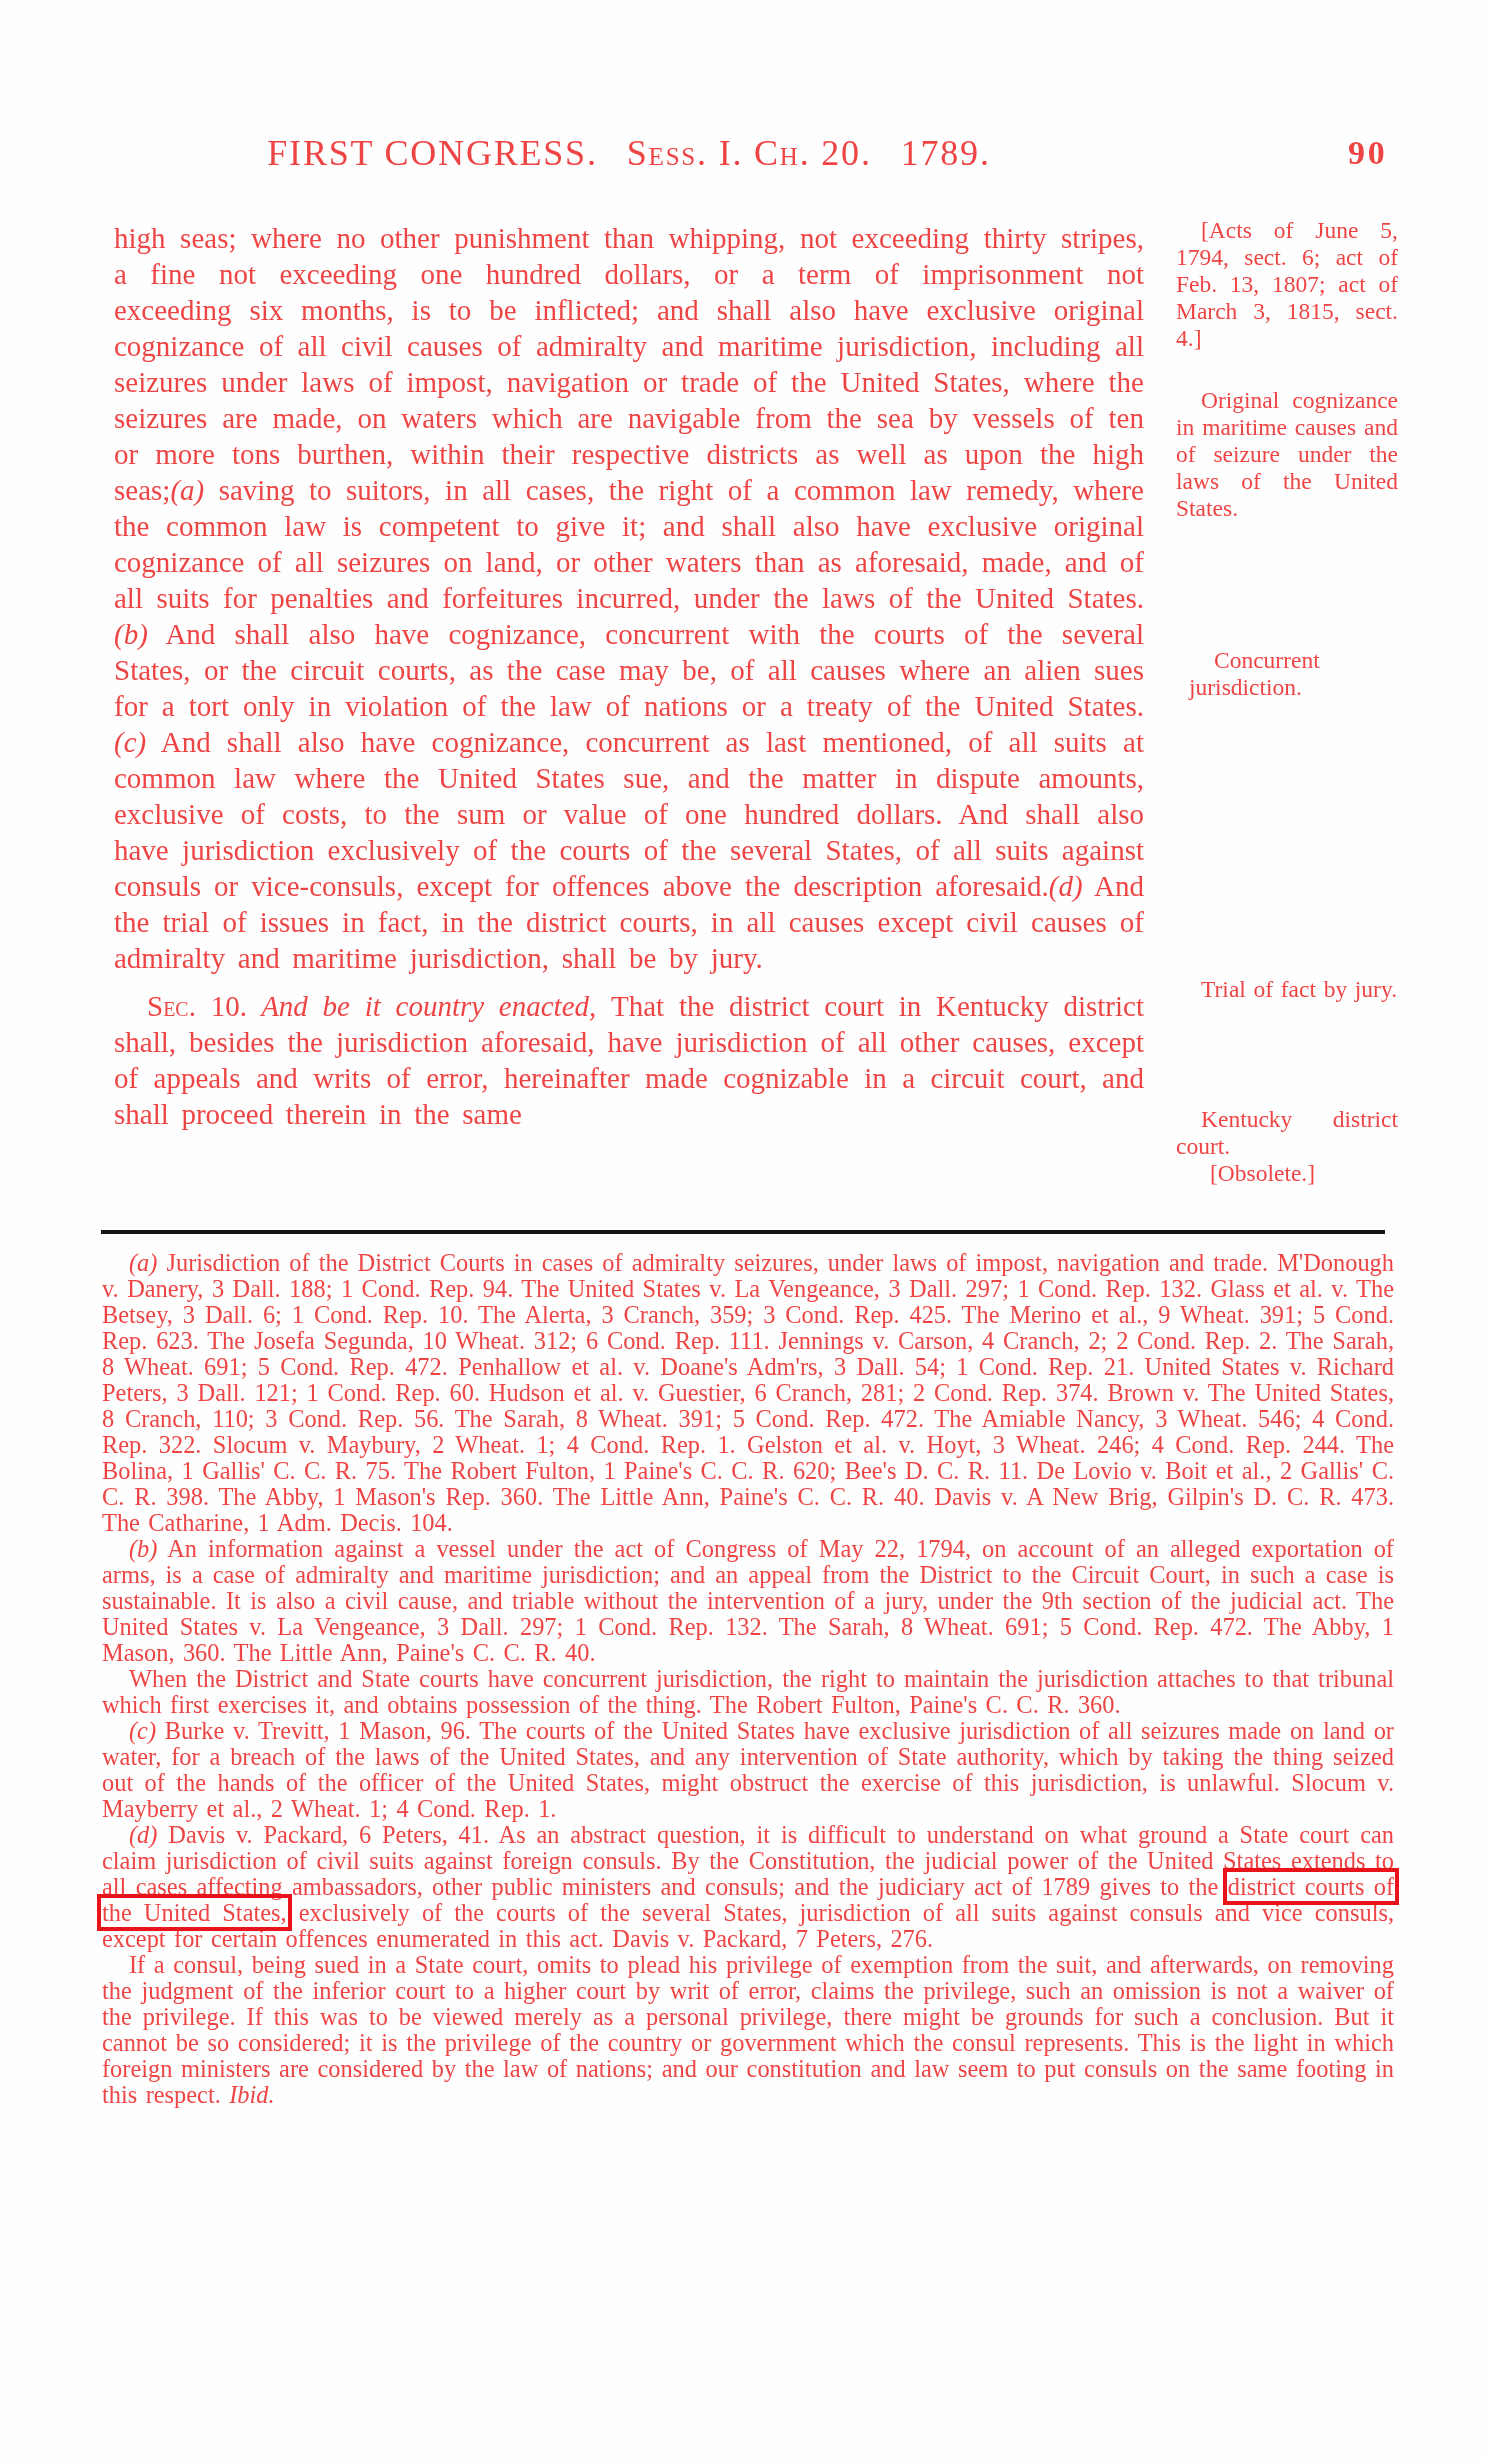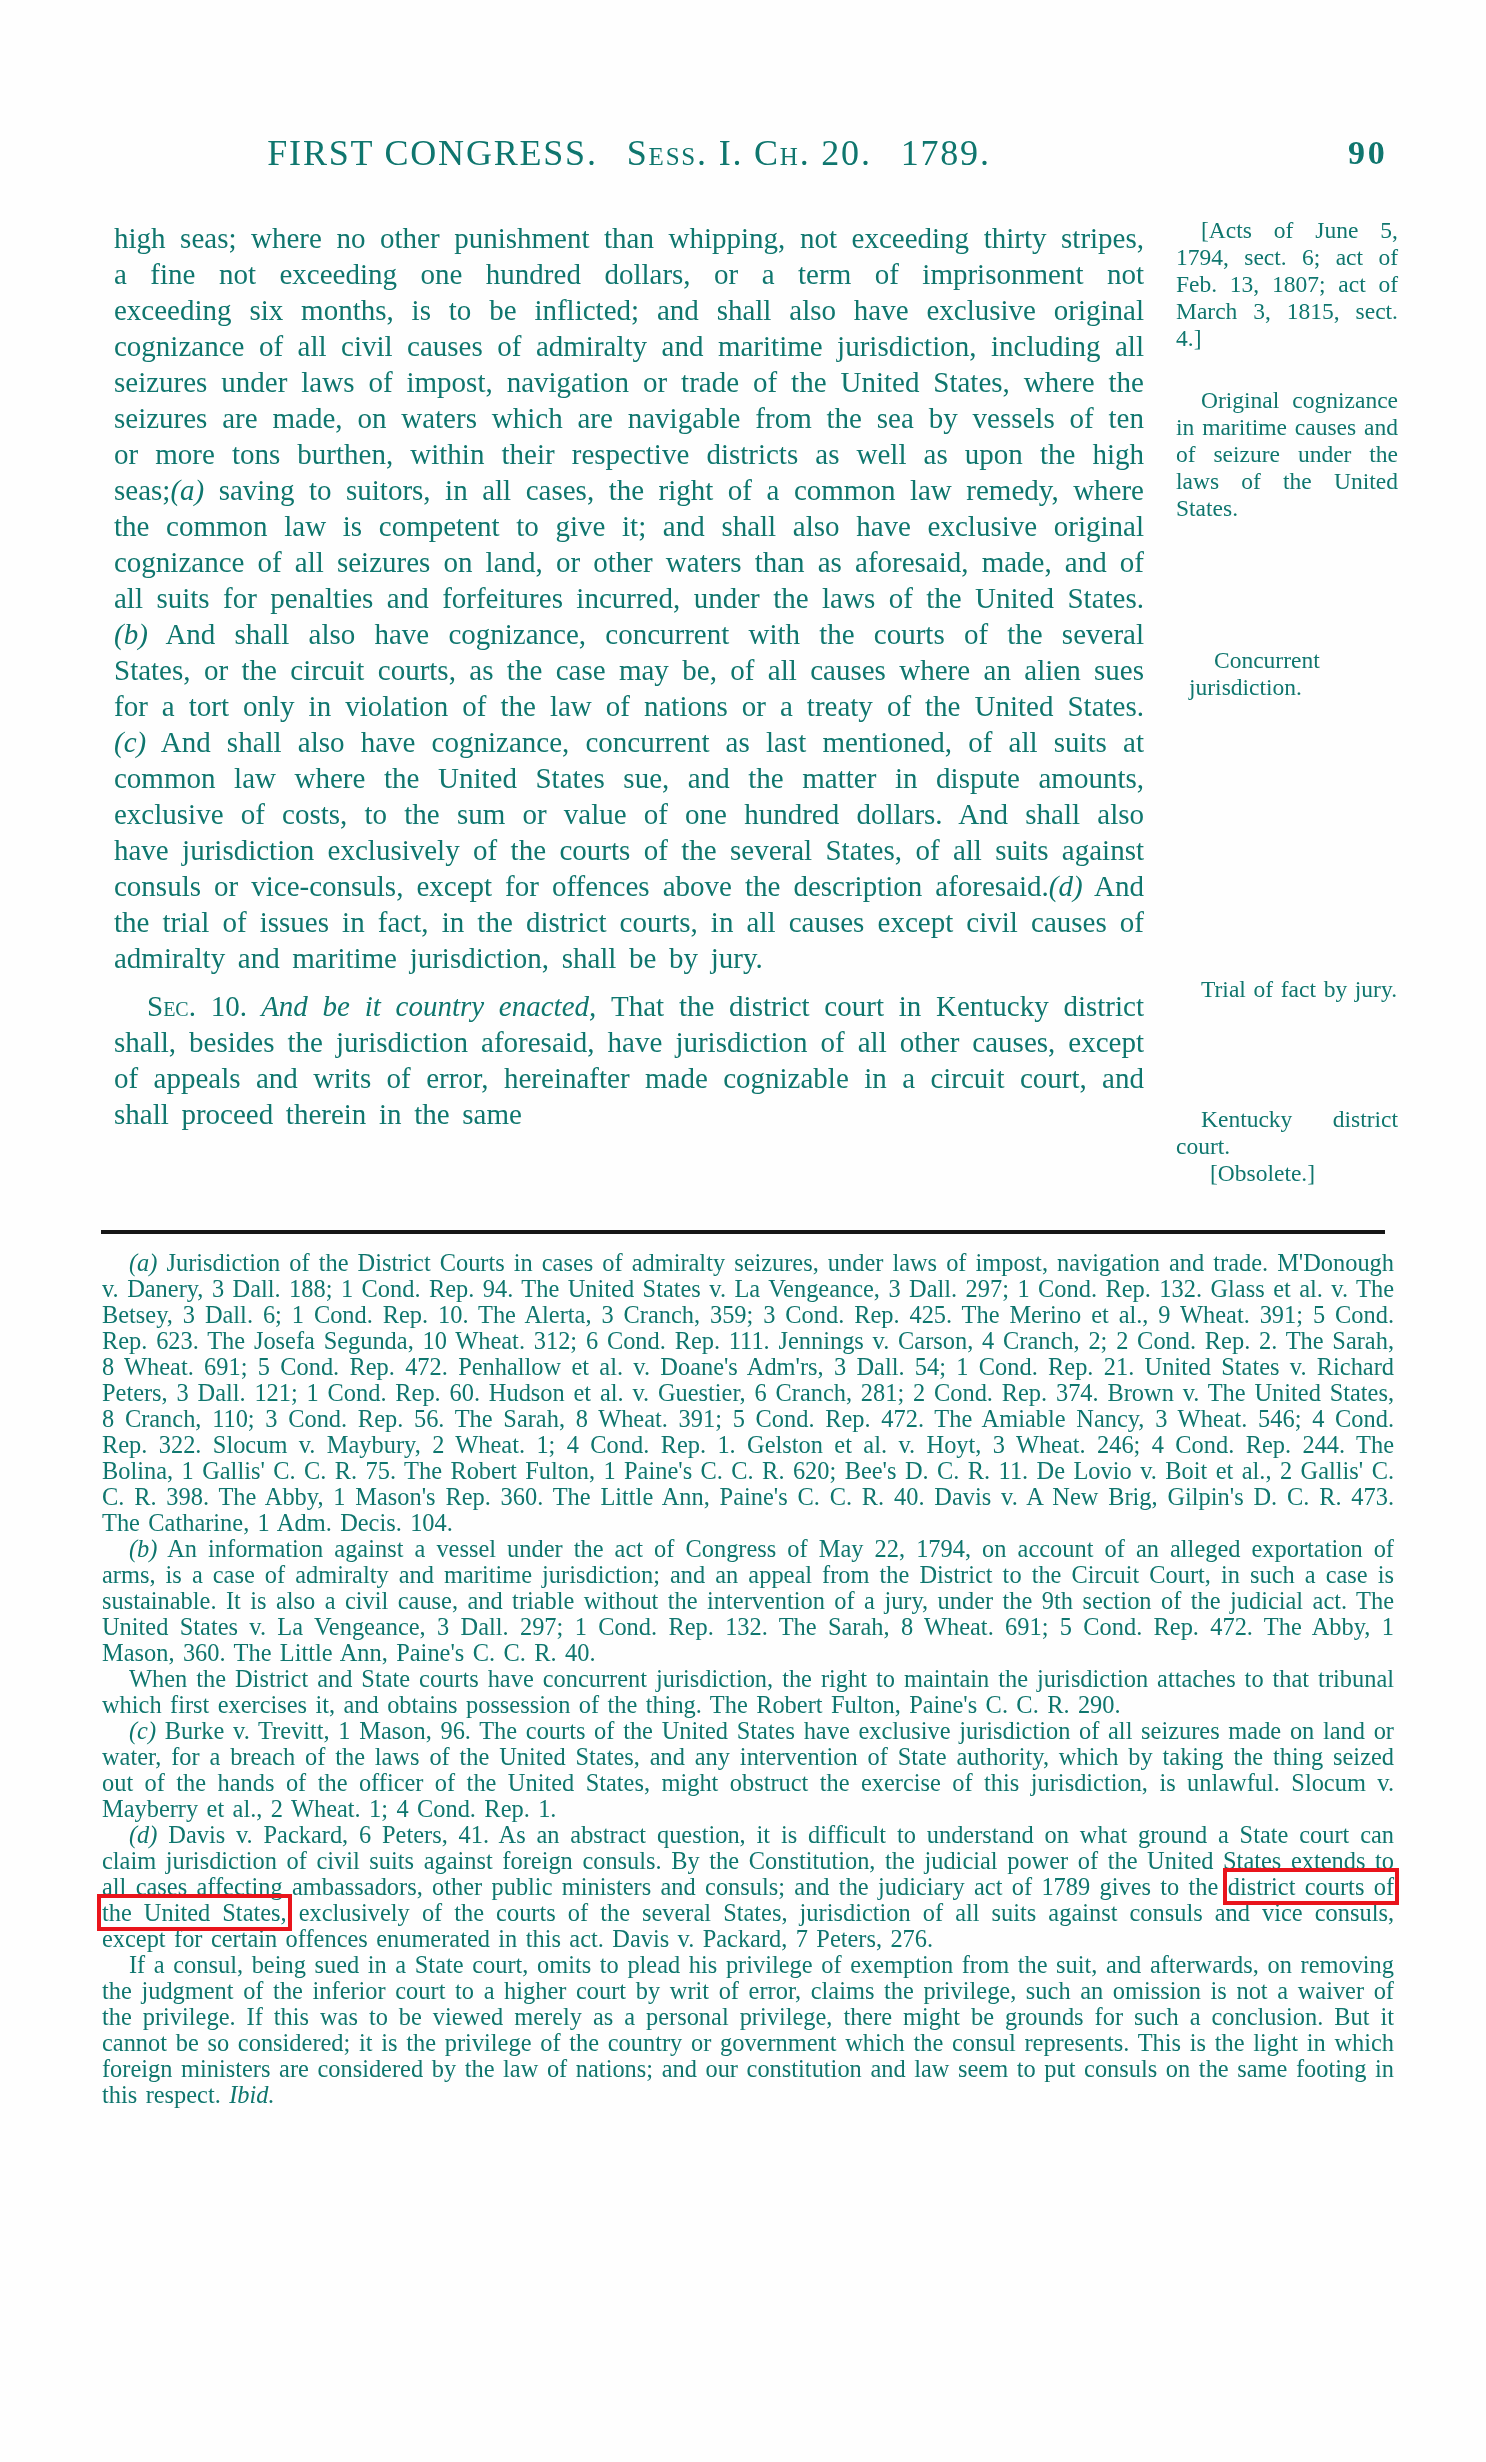--- a/index.html
+++ b/index.html
@@ -1,20 +1,20 @@
 <!DOCTYPE html>
 <html style="--accent: #e9141b;font-size:14.5px"><head>
 <meta charset="utf-8">
 <style>
   html,body { margin:0; padding:0; background:#ffffff; }
   .page {
     position:relative;
     width:1487px; height:2462px;
     background:#fefefe;
-    color:#0f766e;
+    color:#ef4444;
     font-family:"Liberation Serif","DejaVu Serif",serif;
     overflow:hidden;
   }
   .sc   { font-variant:small-caps; }
   .it   { font-style:italic; }
   .ref  { font-style:italic; }
 
   .header {
     position:absolute; top:132px; left:102px; width:1054px;
     text-align:center; font-size:36px; letter-spacing:1.8px; white-space:nowrap;
@@ -86,21 +86,21 @@
   <div class="mnote mn-conc">Concurrent jurisdiction.</div>
   <div class="mnote mn-trial">Trial of fact by jury.</div>
   <div class="mnote mn-ky">Kentucky district court.</div>
   <div class="mnote mn-obs">[Obsolete.]</div>
 
   <div class="fnrule"></div>
 
   <div class="footnotes">
     <p><span class="it">(a)</span><span> Jurisdiction of the District Courts in cases of admiralty seizures, under laws of impost, navigation and trade.  M'Donough v. Danery, 3 Dall. 188; 1 Cond. Rep. 94.  The United States v. La Vengeance, 3 Dall. 297; 1 Cond. Rep. 132.  Glass et al. v. The Betsey, 3 Dall. 6; 1 Cond. Rep. 10.  The Alerta, 3 Cranch, 359; 3 Cond. Rep. 425.  The Merino et al., 9 Wheat. 391; 5 Cond. Rep. 623.  The Josefa Segunda, 10 Wheat. 312; 6 Cond. Rep. 111.  Jennings v. Carson, 4 Cranch, 2; 2 Cond. Rep. 2.  The Sarah, 8 Wheat. 691; 5 Cond. Rep. 472.  Penhallow et al. v. Doane's Adm'rs, 3 Dall. 54; 1 Cond. Rep. 21.  United States v. Richard Peters, 3 Dall. 121; 1 Cond. Rep. 60.  Hudson et al. v. Guestier, 6 Cranch, 281; 2 Cond. Rep. 374.  Brown v. The United States, 8 Cranch, 110; 3 Cond. Rep. 56.  The Sarah, 8 Wheat. 391; 5 Cond. Rep. 472.  The Amiable Nancy, 3 Wheat. 546; 4 Cond. Rep. 322.  Slocum v. Maybury, 2 Wheat. 1; 4 Cond. Rep. 1.  Gelston et al. v. Hoyt, 3 Wheat. 246; 4 Cond. Rep. 244.  The Bolina, 1 Gallis' C. C. R. 75.  The Robert Fulton, 1 Paine's C. C. R. 620; Bee's D. C. R. 11.  De Lovio v. Boit et al., 2 Gallis' C. C. R. 398.  The Abby, 1 Mason's Rep. 360.  The Little Ann, Paine's C. C. R. 40.  Davis v. A New Brig, Gilpin's D. C. R. 473.  The Catharine, 1 Adm. Decis. 104.</span></p>
     <p><span class="it">(b)</span><span> An information against a vessel under the act of Congress of May 22, 1794, on account of an alleged exportation of arms, is a case of admiralty and maritime jurisdiction; and an appeal from the District to the Circuit Court, in such a case is sustainable.  It is also a civil cause, and triable without the intervention of a jury, under the 9th section of the judicial act.  The United States v. La Vengeance, 3 Dall. 297; 1 Cond. Rep. 132.  The Sarah, 8 Wheat. 691; 5 Cond. Rep. 472.  The Abby, 1 Mason, 360.  The Little Ann, Paine's C. C. R. 40.</span></p>
-    <p><span>When the District and State courts have concurrent jurisdiction, the right to maintain the jurisdiction attaches to that tribunal which first exercises it, and obtains possession of the thing.  The Robert Fulton, Paine's C. C. R. 290.</span></p>
+    <p><span>When the District and State courts have concurrent jurisdiction, the right to maintain the jurisdiction attaches to that tribunal which first exercises it, and obtains possession of the thing.  The Robert Fulton, Paine's C. C. R. 360.</span></p>
     <p><span class="it">(c)</span><span> Burke v. Trevitt, 1 Mason, 96.  The courts of the United States have exclusive jurisdiction of all seizures made on land or water, for a breach of the laws of the United States, and any intervention of State authority, which by taking the thing seized out of the hands of the officer of the United States, might obstruct the exercise of this jurisdiction, is unlawful.  Slocum v. Mayberry et al., 2 Wheat. 1; 4 Cond. Rep. 1.</span></p>
     <p><span class="it">(d)</span><span> Davis v. Packard, 6 Peters, 41.  As an abstract question, it is difficult to understand on what ground a State court can claim jurisdiction of civil suits against foreign consuls.  By the Constitution, the judicial power of the United States extends to all cases affecting ambassadors, other public ministers and consuls; and the judiciary act of 1789 gives to the </span><span class="hlbox">district courts of the United States,</span><span> exclusively of the courts of the several States, jurisdiction of all suits against consuls and vice consuls, except for certain offences enumerated in this act.  Davis v. Packard, 7 Peters, 276.</span></p>
     <p><span>If a consul, being sued in a State court, omits to plead his privilege of exemption from the suit, and afterwards, on removing the judgment of the inferior court to a higher court by writ of error, claims the privilege, such an omission is not a waiver of the privilege.  If this was to be viewed merely as a personal privilege, there might be grounds for such a conclusion.  But it cannot be so considered; it is the privilege of the country or government which the consul represents.  This is the light in which foreign ministers are considered by the law of nations; and our constitution and law seem to put consuls on the same footing in this respect.  </span><span class="it">Ibid.</span></p>
   </div>
 
 
 </div>
 
 
 </body></html>

